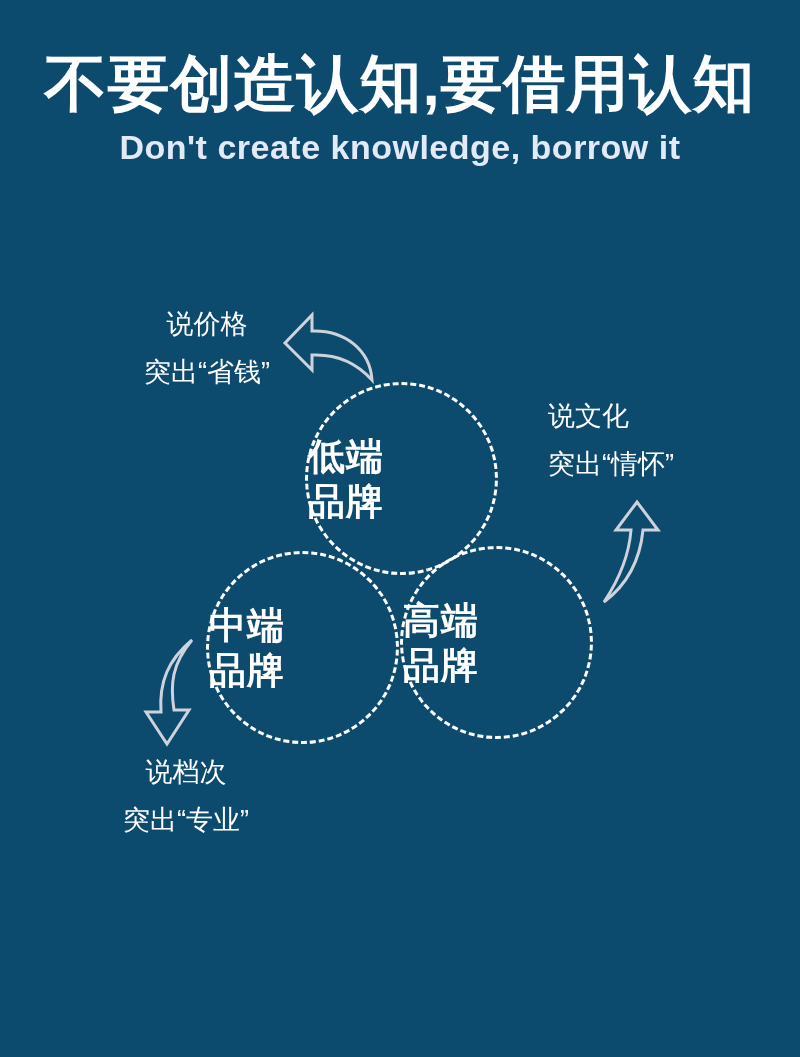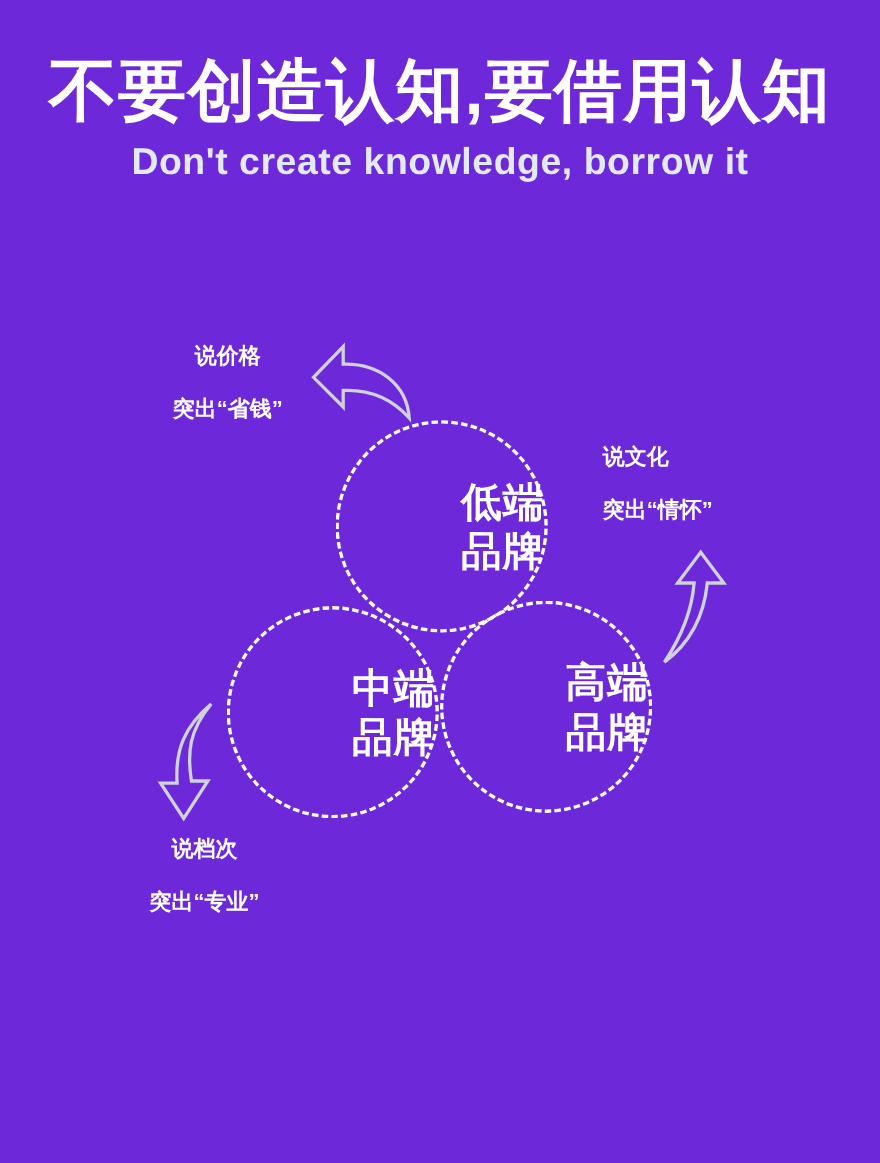--- a/index.html
+++ b/index.html
@@ -7,21 +7,21 @@
     padding: 0;
     background: #000a33;
   }
   body {
     font-family: "Liberation Sans", "DejaVu Sans", sans-serif;
   }
   #poster {
     position: relative;
     width: 800px;
     height: 1057px;
-    background: #6d28d9;
+    background: #0c4a6e;
     overflow: hidden;
   }
 
   
   #header {
     position: absolute;
     left: 0;
     top: 0;
     width: 800px;
     text-align: center;
@@ -52,42 +52,42 @@
   }
 
   
   .circle {
     position: absolute;
     border-radius: 50%;
     border: 3px dashed #ffffff;
     box-sizing: border-box;
     display: flex;
     align-items: center;
-    justify-content: flex-end;
+    justify-content: flex-start;
   }
   .circle-label {
     font-size: 37px;
     line-height: 45px;
     font-weight: 700;
     color: #ffffff;
     text-align: center;
     letter-spacing: 1px;
     white-space: pre-line;
   }
   #circle-low   { left: 305px; top: 382px; width: 193px; height: 193px; }
   #circle-mid   { left: 206px; top: 551px; width: 193px; height: 193px; }
   #circle-high  { left: 400px; top: 546px; width: 193px; height: 193px; }
 
   
   .annot {
     position: absolute;
     color: #ffffff;
-    font-size: 20px;
+    font-size: 27px;
     line-height: 48px;
-    font-weight: 700;
+    font-weight: 400;
     white-space: pre-line;
   }
   #annot-price   { left: 92px;  top: 300px; text-align: center; width: 230px; }
   #annot-culture { left: 548px; top: 392px; text-align: left; width: 240px; }
   #annot-tier    { left: 66px;  top: 748px; text-align: center; width: 240px; }
 
   
   .arrow-svg {
     position: absolute;
     overflow: visible;

